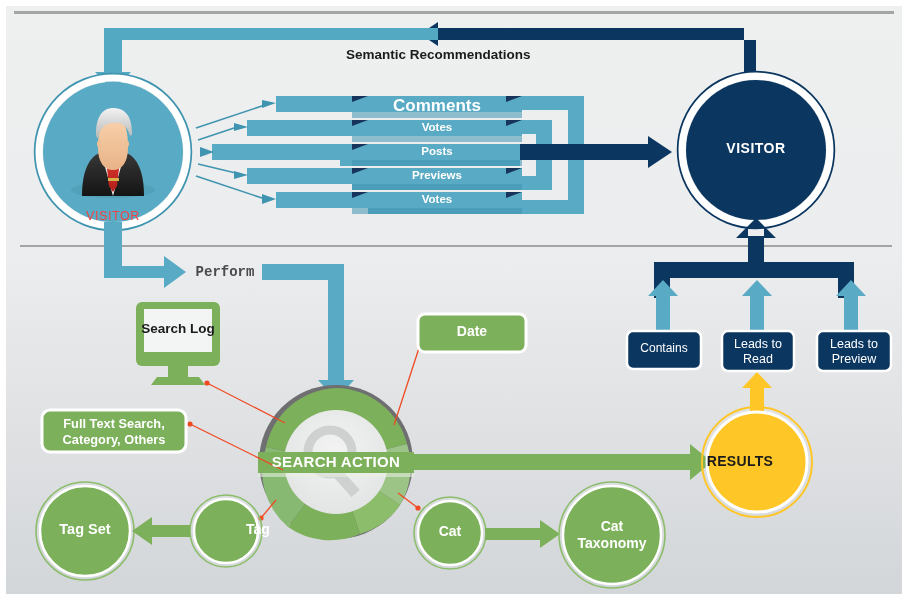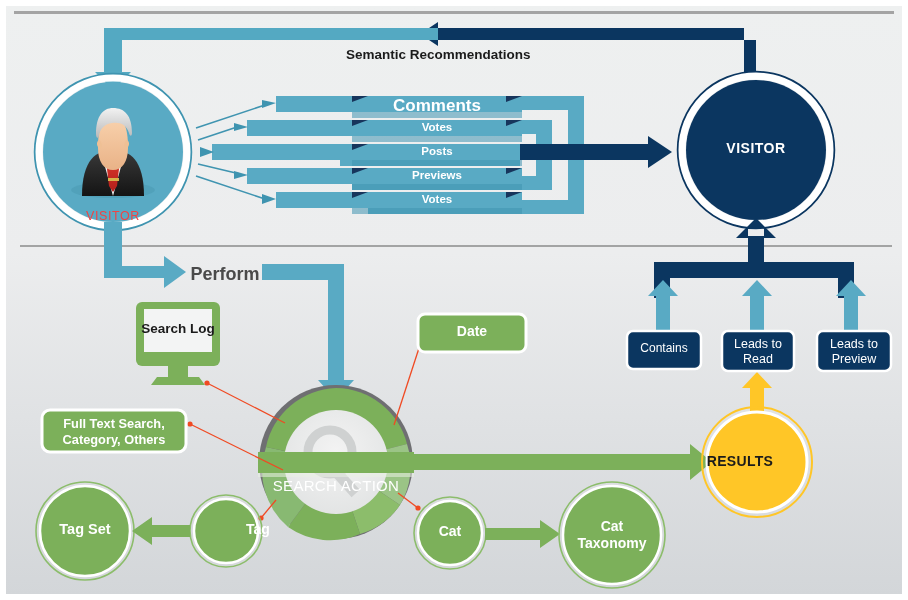--- a/index.html
+++ b/index.html
@@ -220,30 +220,30 @@
   <div class="lbl" style="left:63px;top:188px;width:100px;font-size:12.5px;font-weight:normal;color:#ef4444;letter-spacing:.6px;margin-top:22px;">VISITOR</div>
 
   <div class="lbl" style="left:706px;top:141px;width:100px;font-size:14px;font-weight:bold;color:#ffffff;letter-spacing:.5px;">VISITOR</div>
 
   <div class="lbl" style="left:376px;top:97px;width:122px;font-size:17px;font-weight:bold;color:#ffffff;">Comments</div>
   <div class="lbl" style="left:376px;top:121px;width:122px;font-size:11.5px;font-weight:bold;color:#ffffff;">Votes</div>
   <div class="lbl" style="left:376px;top:145px;width:122px;font-size:11.5px;font-weight:bold;color:#ffffff;">Posts</div>
   <div class="lbl" style="left:376px;top:169px;width:122px;font-size:11.5px;font-weight:bold;color:#ffffff;">Previews</div>
   <div class="lbl" style="left:376px;top:193px;width:122px;font-size:11.5px;font-weight:bold;color:#ffffff;">Votes</div>
 
-  <div class="lbl" style="left:190px;top:265px;width:70px;font-size:18px;font-weight:bold;color:#4a4a4a;">Perform</div>
+  <div class="lbl" style="left:190px;top:265px;width:70px;font-size:14px;font-weight:bold;color:#4a4a4a;font-family:Liberation Mono, monospace;">Perform</div>
 
   <div class="lbl" style="left:140px;top:322px;width:76px;font-size:13.5px;font-weight:bold;color:#1b1b1b;">Search Log</div>
 
   <div class="lbl" style="left:418px;top:324px;width:108px;font-size:14px;font-weight:bold;color:#ffffff;">Date</div>
 
   <div class="lbl" style="left:44px;top:416px;width:140px;font-size:12.8px;font-weight:bold;color:#ffffff;line-height:1.22;">Full Text Search,
 Category, Others</div>
 
-  <div class="lbl" style="left:258px;top:454px;width:156px;font-size:15px;font-weight:normal;color:#ffffff;letter-spacing:.3px;margin-top:24px;">SEARCH ACTION</div>
+  <div class="lbl" style="left:258px;top:454px;width:156px;font-size:15px;font-weight:bold;color:#ffffff;letter-spacing:.3px;">SEARCH ACTION</div>
 
   <div class="lbl" style="left:40px;top:522px;width:90px;font-size:14.5px;font-weight:bold;color:#ffffff;">Tag Set</div>
   <div class="lbl" style="left:191px;top:522px;width:70px;font-size:14px;font-weight:bold;color:#ffffff;padding-left:32px;">Tag</div>
   <div class="lbl" style="left:415px;top:524px;width:70px;font-size:14px;font-weight:bold;color:#ffffff;">Cat</div>
   <div class="lbl" style="left:562px;top:518px;width:100px;font-size:14px;font-weight:bold;color:#ffffff;line-height:1.2;">Cat
 Taxonomy</div>
 
   <div class="lbl" style="left:690px;top:454px;width:100px;font-size:14px;font-weight:bold;color:#1b1b1b;letter-spacing:.3px;">RESULTS</div>
 
   <div class="lbl" style="left:627px;top:342px;width:74px;font-size:12px;color:#ffffff;">Contains</div>

